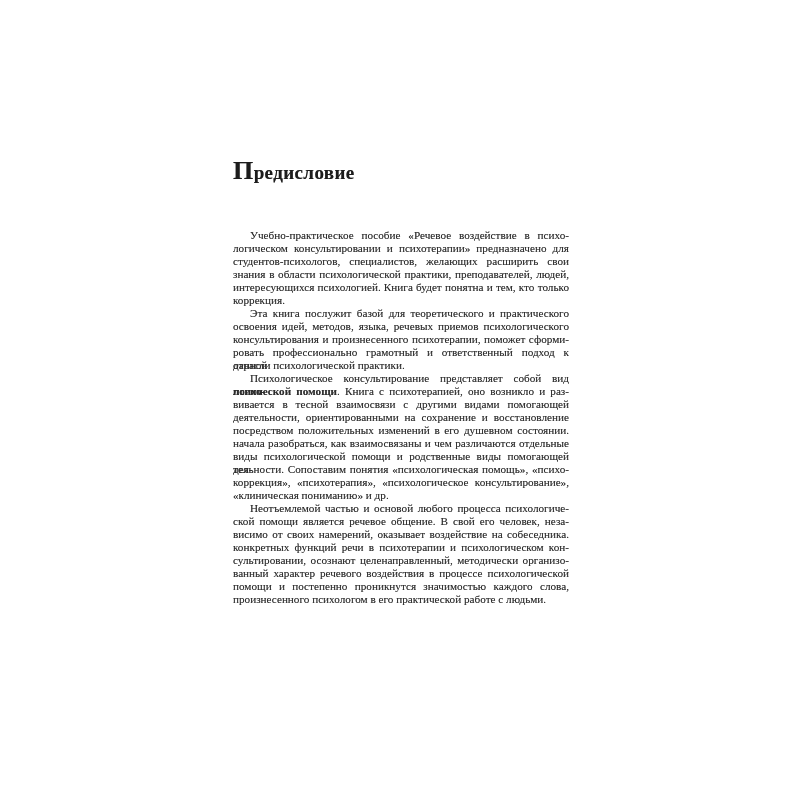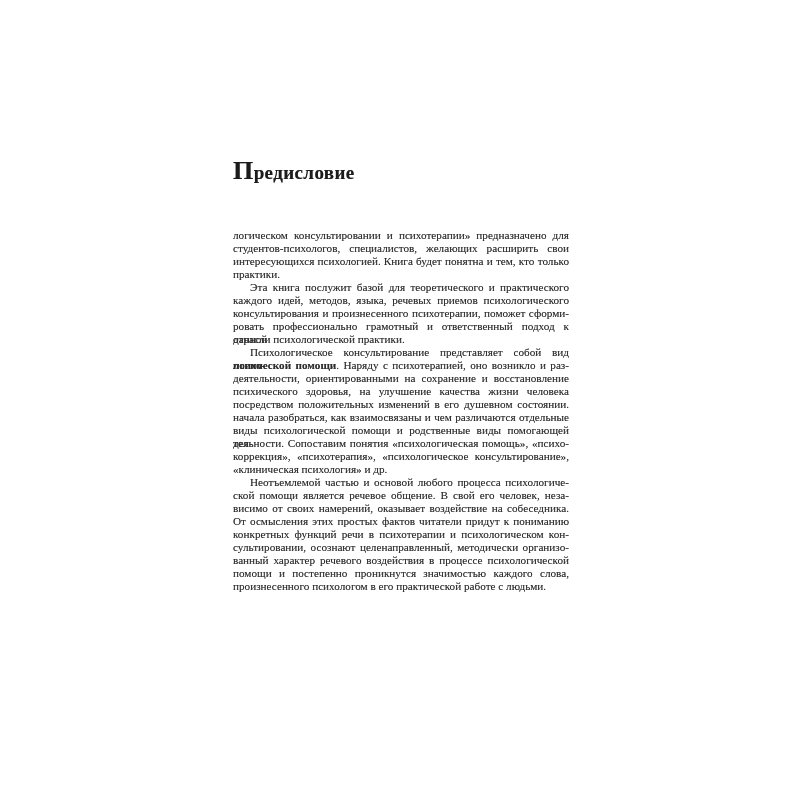--- a/index.html
+++ b/index.html
@@ -59,49 +59,50 @@
     font-weight: bold;
   }
 </style>
 </head>
 <body>
 
 <div class="page">
   <h1 class="title">Предисловие</h1>
   <div class="body-text" id="body-text">
       <div class="para">
+        <div class="line first"><span>Учебно-практическое пособие «Речевое воздействие в психо-</span></div>
         <div class="line"><span>логическом консультировании и психотерапии» предназначено для</span></div>
         <div class="line"><span>студентов-психологов, специалистов, желающих расширить свои</span></div>
+        <div class="line"><span>знания в области психологической практики, преподавателей, людей,</span></div>
         <div class="line"><span>интересующихся психологией. Книга будет понятна и тем, кто только</span></div>
-        <div class="line last"><span>практики.</span></div>
+        <div class="line last"><span>коррекция.</span></div>
       </div>
       <div class="para">
         <div class="line first"><span>Эта книга послужит базой для теоретического и практического</span></div>
-        <div class="line"><span>каждого идей, методов, языка, речевых приемов психологического</span></div>
+        <div class="line"><span>освоения идей, методов, языка, речевых приемов психологического</span></div>
         <div class="line"><span>консультирования и произнесенного психотерапии, поможет сформи-</span></div>
         <div class="line"><span>ровать профессионально грамотный и ответственный подход к данной</span></div>
         <div class="line last"><span>отрасли психологической практики.</span></div>
       </div>
       <div class="para">
         <div class="line first"><span>Психологическое консультирование представляет собой вид </span><b>психо-</b></div>
-        <div class="line"><b>логической помощи</b><span>. Наряду с психотерапией, оно возникло и раз-</span></div>
+        <div class="line"><b>логической помощи</b><span>. Книга с психотерапией, оно возникло и раз-</span></div>
+        <div class="line"><span>вивается в тесной взаимосвязи с другими видами помогающей</span></div>
         <div class="line"><span>деятельности, ориентированными на сохранение и восстановление</span></div>
-        <div class="line"><span>психического здоровья, на улучшение качества жизни человека</span></div>
         <div class="line"><span>посредством положительных изменений в его душевном состоянии.</span></div>
         <div class="line"><span>начала разобраться, как взаимосвязаны и чем различаются отдельные</span></div>
         <div class="line"><span>виды психологической помощи и родственные виды помогающей дея-</span></div>
         <div class="line"><span>тельности. Сопоставим понятия «психологическая помощь», «психо-</span></div>
         <div class="line"><span>коррекция», «психотерапия», «психологическое консультирование»,</span></div>
-        <div class="line last"><span>«клиническая психология» и др.</span></div>
+        <div class="line last"><span>«клиническая пониманию» и др.</span></div>
       </div>
       <div class="para">
         <div class="line first"><span>Неотъемлемой частью и основой любого процесса психологиче-</span></div>
         <div class="line"><span>ской помощи является речевое общение. В свой его человек, неза-</span></div>
         <div class="line"><span>висимо от своих намерений, оказывает воздействие на собеседника.</span></div>
-        <div class="line"><span>От осмысления этих простых фактов читатели придут к пониманию</span></div>
         <div class="line"><span>конкретных функций речи в психотерапии и психологическом кон-</span></div>
         <div class="line"><span>сультировании, осознают целенаправленный, методически организо-</span></div>
         <div class="line"><span>ванный характер речевого воздействия в процессе психологической</span></div>
         <div class="line"><span>помощи и постепенно проникнутся значимостью каждого слова,</span></div>
         <div class="line last"><span>произнесенного психологом в его практической работе с людьми.</span></div>
       </div>
     </div>
 </div>
 
 </body></html>

